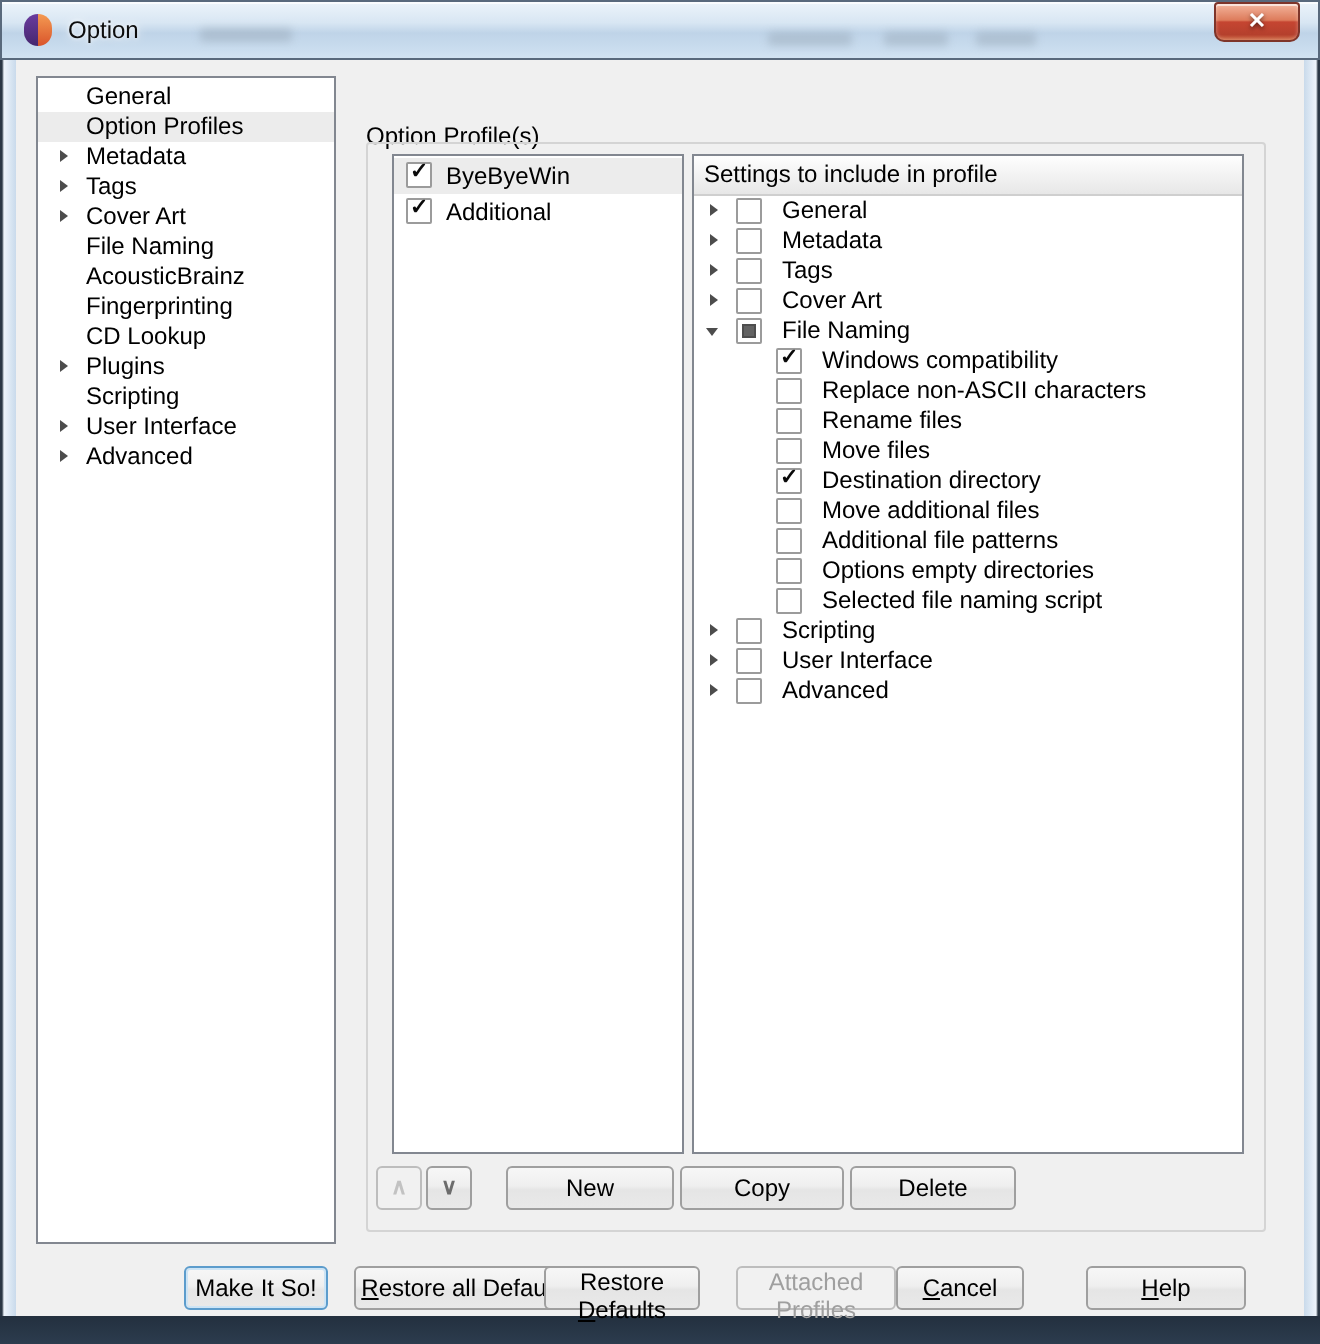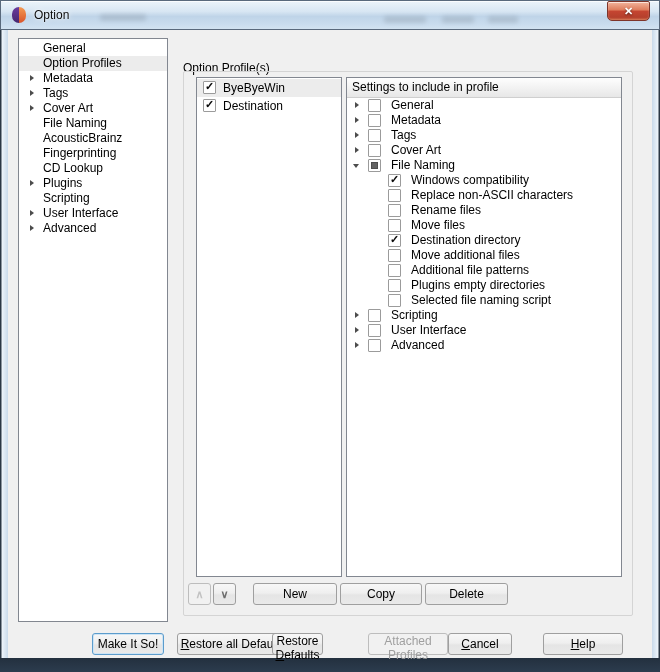--- a/index.html
+++ b/index.html
@@ -146,21 +146,21 @@
 
     <div class="section-label">Option Profile(s)</div>
 
     <div class="groupbox">
       <div class="profile-list" id="profileList">
           <div class="prow selected"><span class="cb checked">
               <span class="mark">✓</span>
             </span><span>ByeByeWin</span></div>
           <div class="prow"><span class="cb checked">
               <span class="mark">✓</span>
-            </span><span>Destination</span></div>
+            </span><span>Additional</span></div>
         </div>
 
       <div class="settings-panel">
         <div class="settings-header">Settings to include in profile</div>
         <div id="settingsTree">
             <div class="trow lvl0"><span class="tri collapsed"></span><span class="cb"></span><span class="tlabel">General</span></div>
             <div class="trow lvl0"><span class="tri collapsed"></span><span class="cb"></span><span class="tlabel">Metadata</span></div>
             <div class="trow lvl0"><span class="tri collapsed"></span><span class="cb"></span><span class="tlabel">Tags</span></div>
             <div class="trow lvl0"><span class="tri collapsed"></span><span class="cb"></span><span class="tlabel">Cover Art</span></div>
             <div class="trow lvl0"><span class="tri expanded"></span><span class="cb partial">
@@ -170,21 +170,21 @@
                 <span class="mark">✓</span>
               </span><span class="tlabel">Windows compatibility</span></div>
             <div class="trow lvl1"><span class="cb"></span><span class="tlabel">Replace non-ASCII characters</span></div>
             <div class="trow lvl1"><span class="cb"></span><span class="tlabel">Rename files</span></div>
             <div class="trow lvl1"><span class="cb"></span><span class="tlabel">Move files</span></div>
             <div class="trow lvl1"><span class="cb checked">
                 <span class="mark">✓</span>
               </span><span class="tlabel">Destination directory</span></div>
             <div class="trow lvl1"><span class="cb"></span><span class="tlabel">Move additional files</span></div>
             <div class="trow lvl1"><span class="cb"></span><span class="tlabel">Additional file patterns</span></div>
-            <div class="trow lvl1"><span class="cb"></span><span class="tlabel">Plugins empty directories</span></div>
+            <div class="trow lvl1"><span class="cb"></span><span class="tlabel">Options empty directories</span></div>
             <div class="trow lvl1"><span class="cb"></span><span class="tlabel">Selected file naming script</span></div>
             <div class="trow lvl0"><span class="tri collapsed"></span><span class="cb"></span><span class="tlabel">Scripting</span></div>
             <div class="trow lvl0"><span class="tri collapsed"></span><span class="cb"></span><span class="tlabel">User Interface</span></div>
             <div class="trow lvl0"><span class="tri collapsed"></span><span class="cb"></span><span class="tlabel">Advanced</span></div>
           </div>
       </div>
 
       <button class="btn mini-btn mini-up disabled">
         <span>∧</span>
       </button>
@@ -192,20 +192,20 @@
         <span>∨</span>
       </button>
       <button class="btn list-btn btn-new">New</button>
       <button class="btn list-btn btn-copy">Copy</button>
       <button class="btn list-btn btn-del">Delete</button>
     </div>
 
     <div id="footer">
         <button class="btn footer-btn default" style="left: 84px; width: 72px;">Make It So!</button>
         <button class="btn footer-btn" style="left: 169px; width: 112px;"><u>R</u>estore all Defaults</button>
-        <button class="btn footer-btn" style="left: 264px; width: 51px;">Restore <u>D</u>efaults</button>
+        <button class="btn footer-btn" style="left: 264px; width: 78px;">Restore <u>D</u>efaults</button>
         <button class="btn footer-btn disabled" style="left: 360px; width: 80px;">Attached Profiles</button>
         <button class="btn footer-btn" style="left: 440px; width: 64px; text-align: center;"><u>C</u>ancel</button>
         <button class="btn footer-btn" style="left: 535px; width: 80px;"><u>H</u>elp</button>
       </div>
 
   </div>
 </div>
 
 </body></html>

